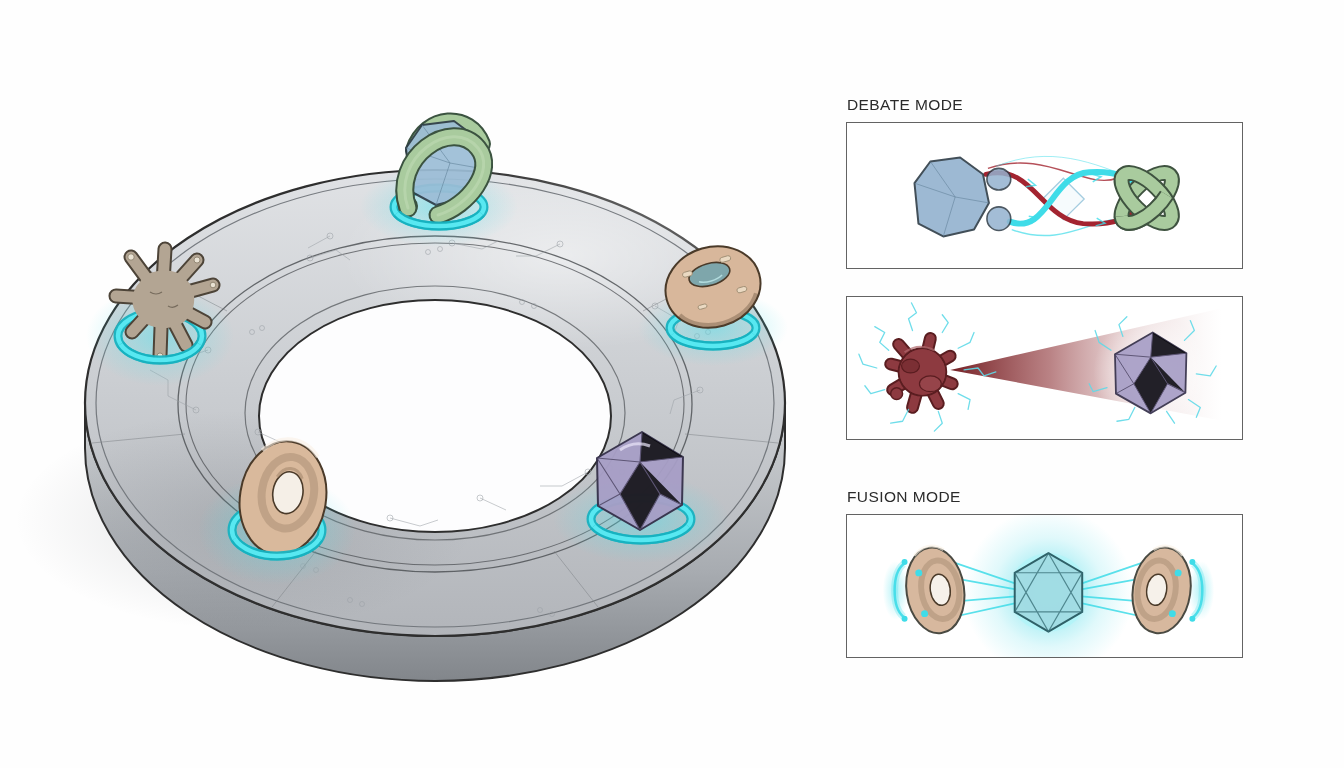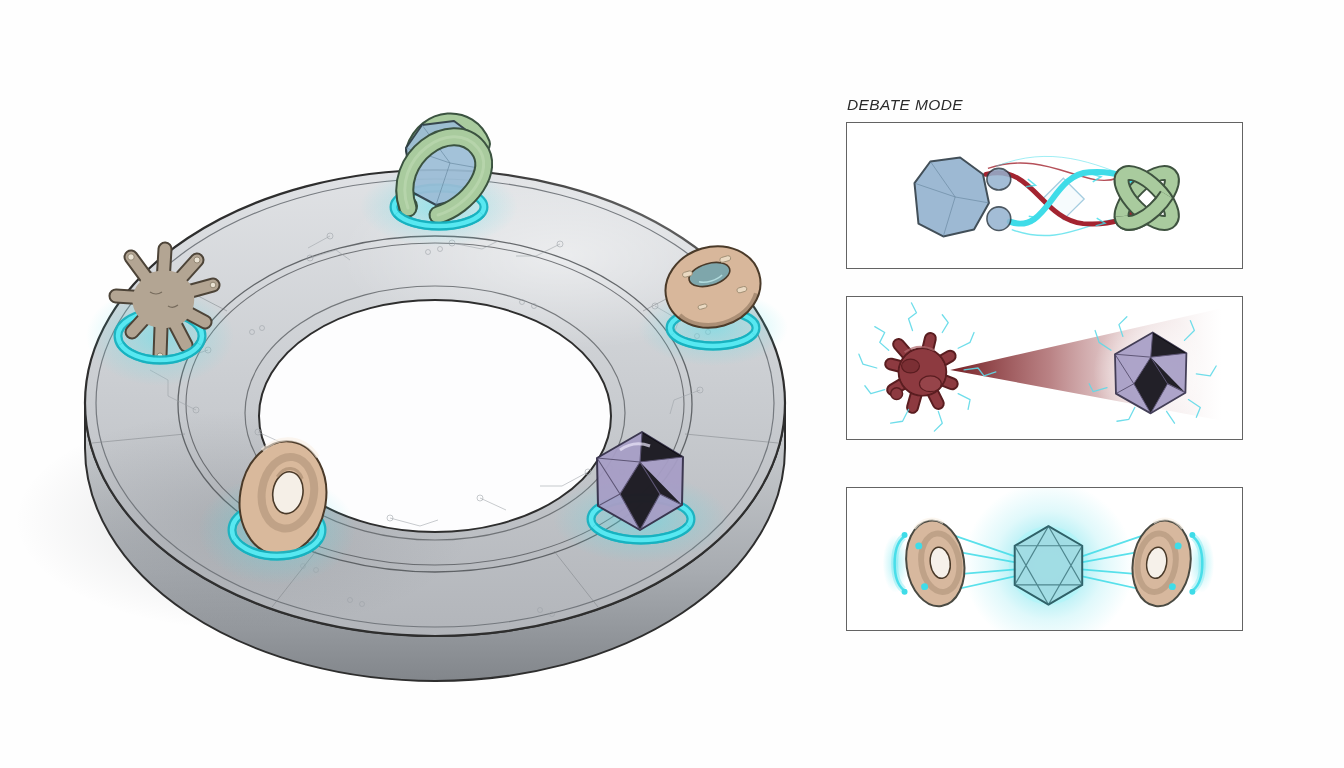--- a/index.html
+++ b/index.html
@@ -6,21 +6,21 @@
     --accent-cyan:#3fdce8; --cyan-deep:#17b2c0; --cyan-lite:#58e8f1;
     --debate-red:#a32430; --beam-red:#6d1419; --blob-red:#8d3a40;
     --knot-green:#a9cb9e; --poly-blue:#93b2cf; --poly-purple:#a79ec6;
     --torus-tan:#d8b79b; --splat-tan:#b3a593;
     --label-color:#2b2b2b; --panel-border:#636363;
   }
   html,body{margin:0;padding:0;}
   body{width:1344px;height:768px;background:#fefefe;position:relative;overflow:hidden;
        font-family:"Liberation Sans",sans-serif;}
   .stage{position:absolute;left:0;top:0;}
-  .panel{position:absolute;left:846px;width:397px;font-style:italic;}
+  .panel{position:absolute;left:846px;width:397px;}
   .panel-title{font-size:15.5px;line-height:20px;letter-spacing:.4px;color:var(--label-color);
        margin:0 0 7px 1px;font-weight:400;}
   .panel-box{border:1.5px solid var(--panel-border);background:#ffffff;}
   svg{display:block;}
   .trace{stroke:#9aa0a6;fill:none;stroke-width:1;opacity:.55}
   .seam{stroke:#7c8085;stroke-width:1;opacity:.5}
   .padDark{fill:none;stroke:var(--cyan-deep);stroke-width:9;opacity:.95}
   .padLite{fill:none;stroke:var(--cyan-lite);stroke-width:4.5}
   .ltg{stroke:#5fd9e8;fill:none;stroke-width:1.3;opacity:.9;stroke-linejoin:round;stroke-linecap:round}
   .lnk{stroke:var(--accent-cyan);stroke-width:1.8;opacity:.85;stroke-linecap:round}
@@ -310,20 +310,21 @@
           <path class="ltg" d="M344 104 L356 112 L352 122"></path>
           <path class="ltg" d="M290 112 L284 124 L272 126"></path>
           <path class="ltg" d="M262 92 L248 96 L244 88"></path>
           <path class="ltg" d="M322 116 L330 128"></path>
         </g>
       </svg>
     </div>
   </section>
 
   <section class="panel" style="top:487px">
+    <div class="panel-title">FUSION MODE</div>
     <div class="panel-box">
       <svg width="394" height="142" viewBox="0 0 397 145" preserveAspectRatio="none">
         <defs>
           <radialGradient id="fusionG">
             <stop offset="0" stop-color="rgba(120,238,248,.7)"></stop>
             <stop offset=".3" stop-color="rgba(63,216,230,.45)"></stop>
             <stop offset=".65" stop-color="rgba(63,216,230,.16)"></stop>
             <stop offset="1" stop-color="rgba(63,216,230,0)"></stop>
           </radialGradient>
           <radialGradient id="sideHaze">

